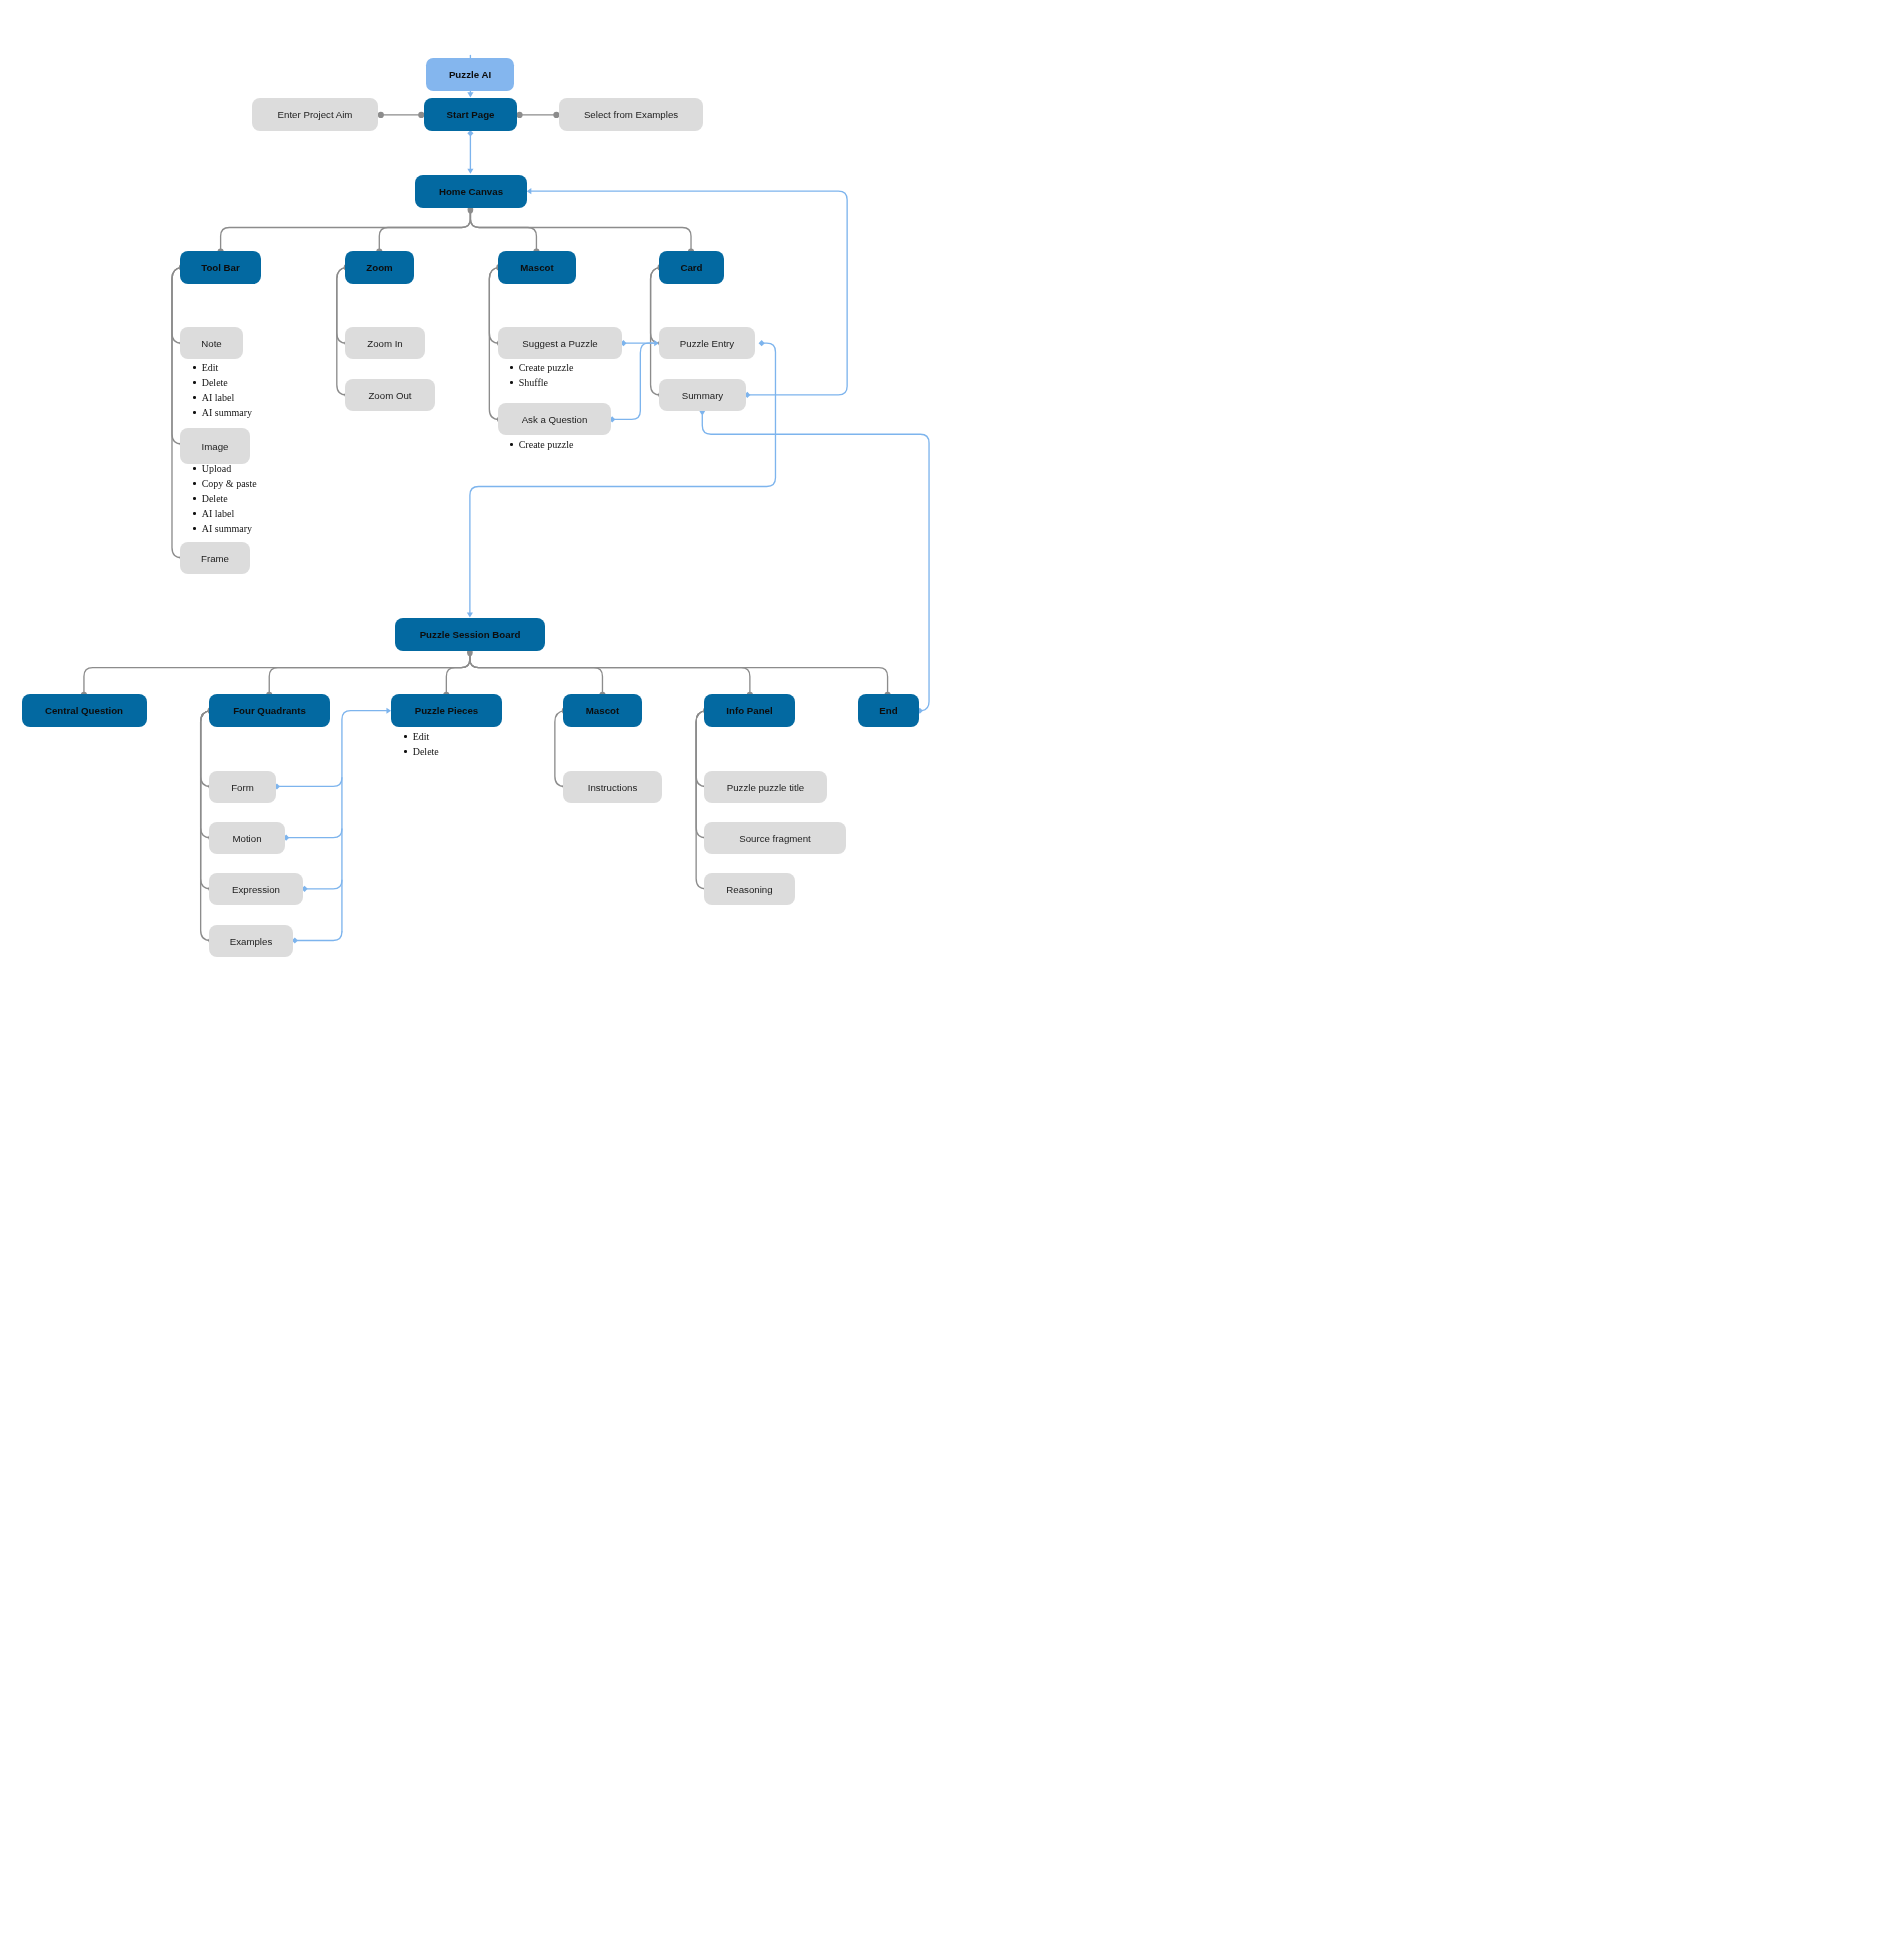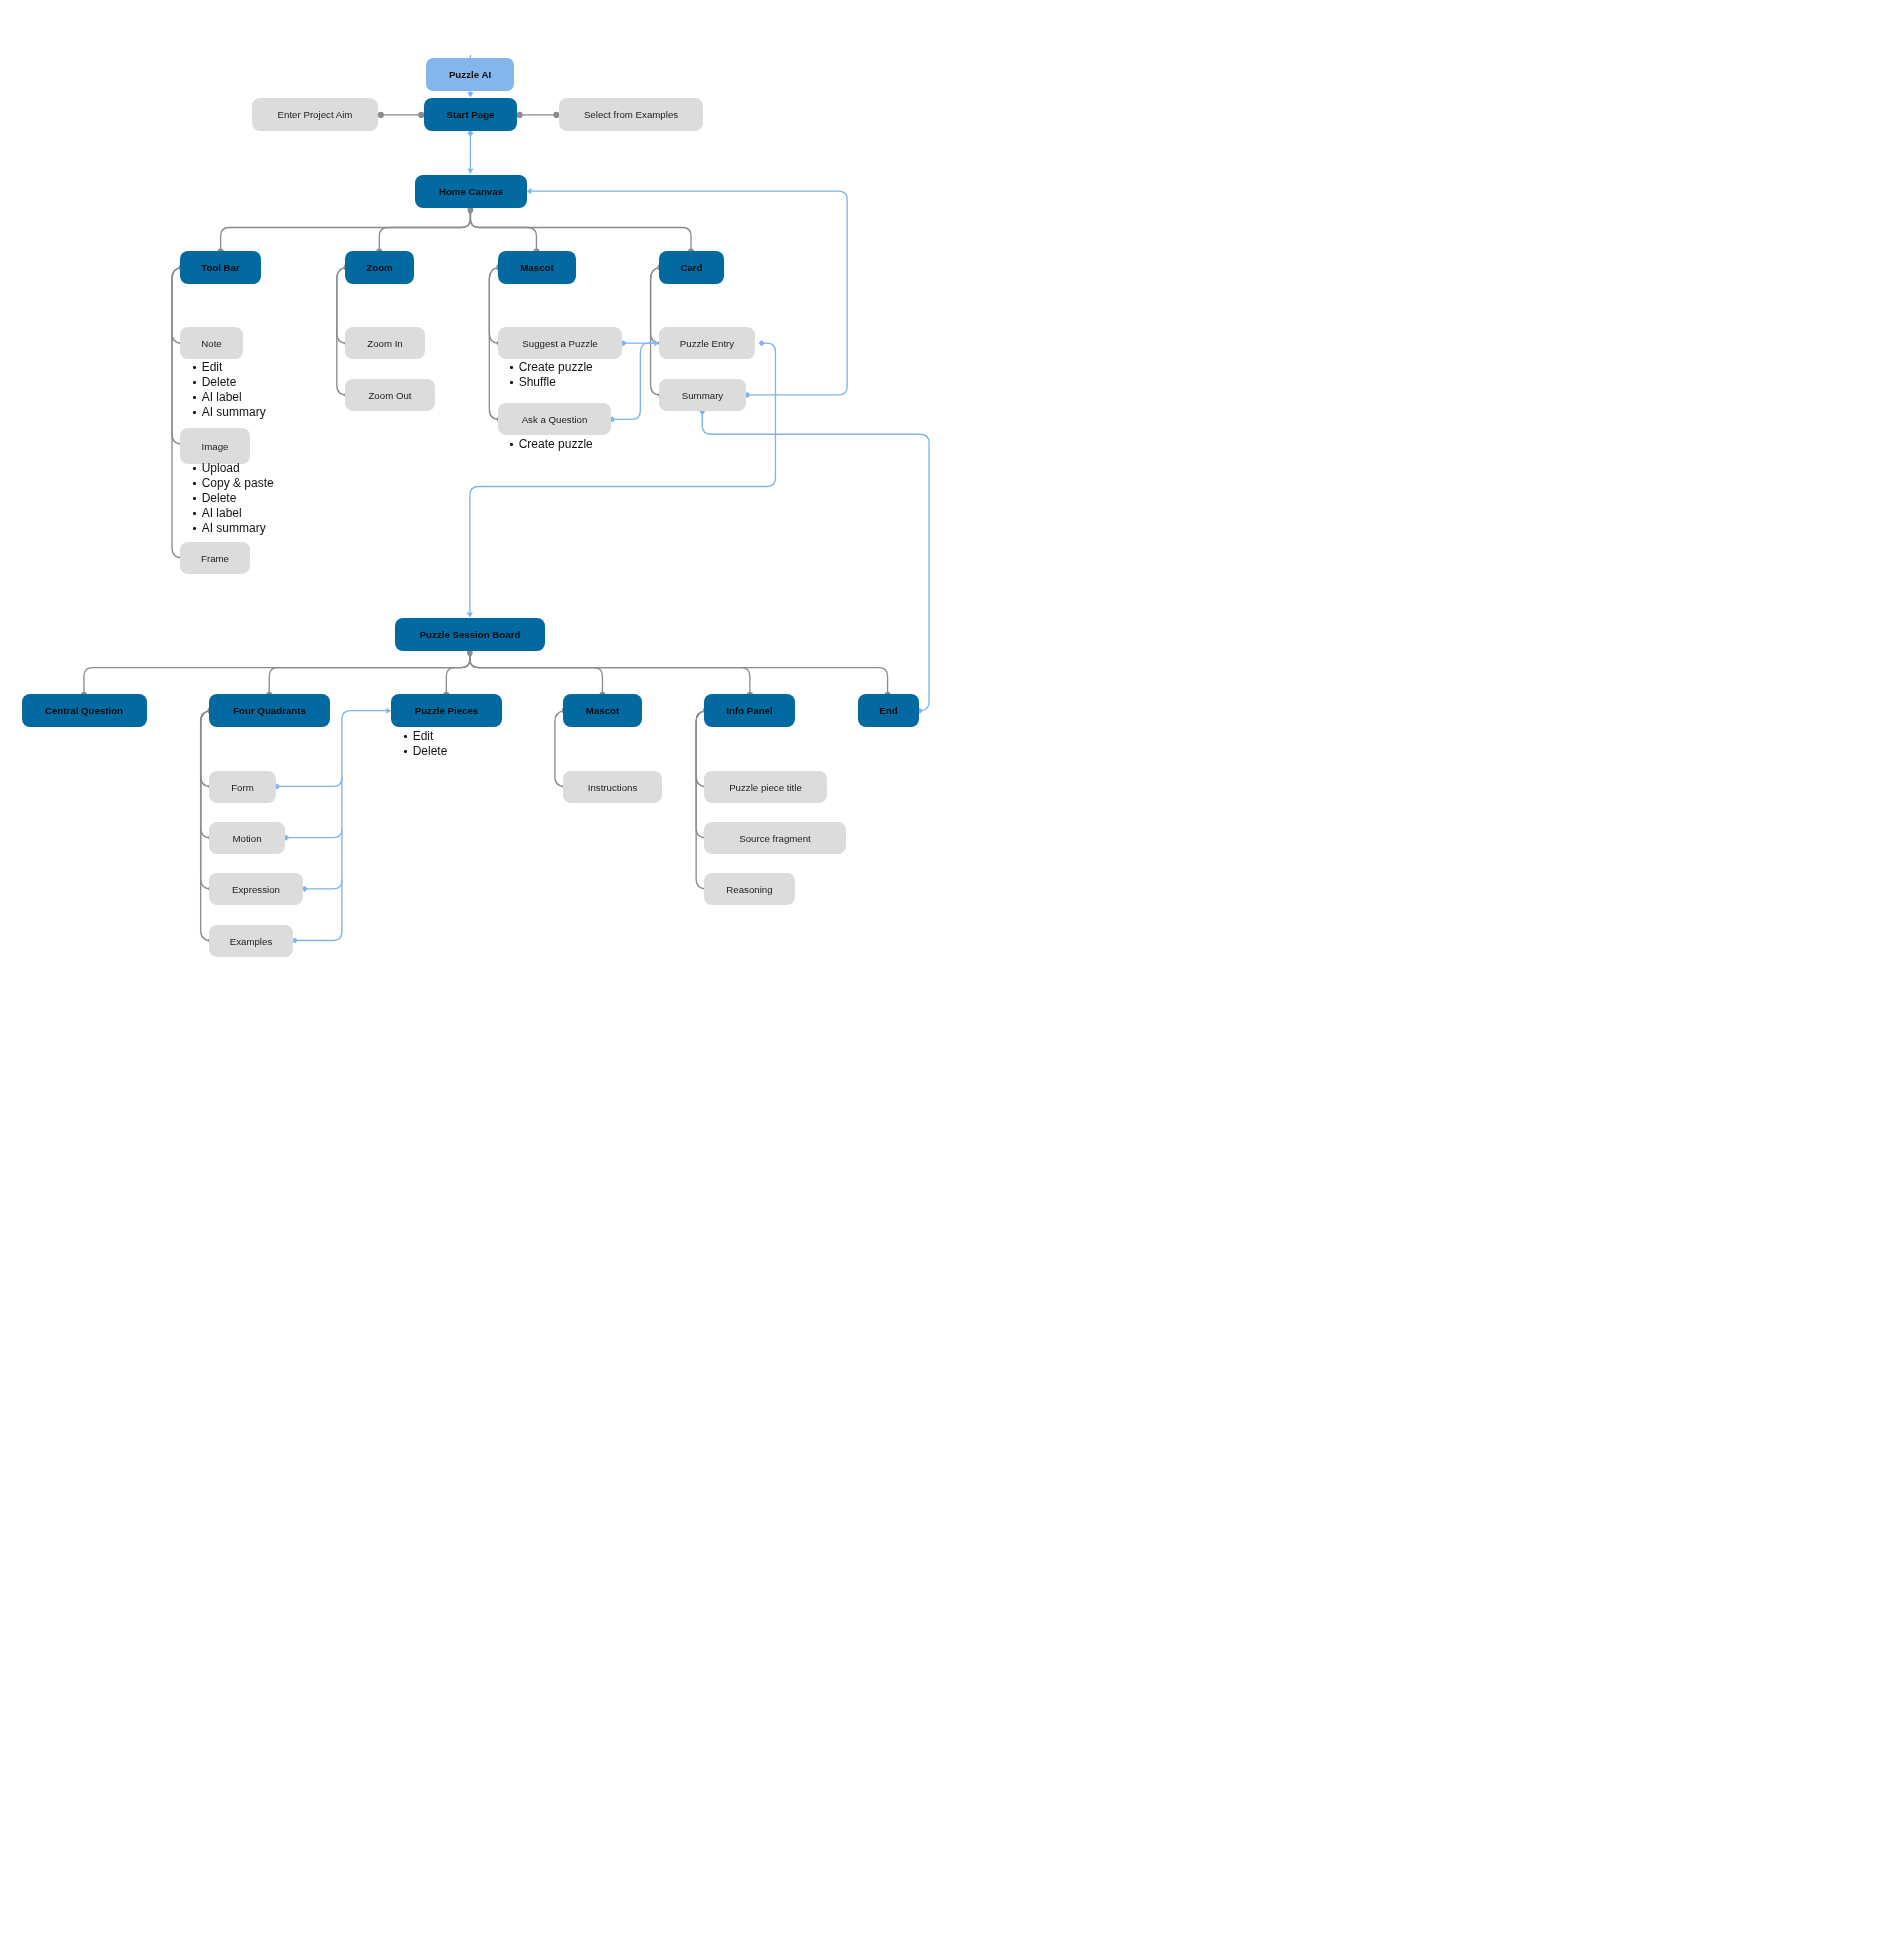--- a/index.html
+++ b/index.html
@@ -10,21 +10,21 @@
   #wires{position:absolute;left:0;top:0;z-index:0;}
   .node{
     position:absolute;z-index:2;display:flex;align-items:center;justify-content:center;
     border-radius:8px;text-align:center;white-space:nowrap;
   }
   .hdr{background:#0369a1;font-weight:700;font-size:9.7px;color:#0d0d0d;}
   .root{background:#84b6ee;font-weight:700;font-size:9.7px;color:#0d0d0d;border-radius:7.2px;margin-top:36px;}
   .gry{background:#dcdcdc;font-weight:400;font-size:9.7px;color:#1c1c1c;}
   ul.bullets{
     position:absolute;z-index:2;margin:0;padding:0;list-style:none;
-    font-size:12px;color:#141414;line-height:15px;
+    font-size:10px;color:#141414;line-height:15px;font-family:Liberation Serif, serif;
   }
   ul.bullets li{position:relative;padding-left:9.7px;}
   ul.bullets li::before{
     content:"";position:absolute;left:1px;top:6.1px;width:2.6px;height:2.6px;border-radius:50%;background:#111;
   }
 </style>
 </head>
 <body>
 
 <div id="canvas">
@@ -198,18 +198,18 @@
 <div class="node hdr" style="left:704px;top:694px;width:91px;height:33px">Info Panel</div>
 <div class="node hdr" style="left:858px;top:694px;width:61px;height:33px">End</div>
 
 <div class="node gry" style="left:209px;top:771px;width:67px;height:32px">Form</div>
 <div class="node gry" style="left:209px;top:822px;width:76px;height:32px">Motion</div>
 <div class="node gry" style="left:209px;top:873px;width:94px;height:32px">Expression</div>
 <div class="node gry" style="left:209px;top:925px;width:84px;height:32px">Examples</div>
 
 <div class="node gry" style="left:563px;top:771px;width:99px;height:32px">Instructions</div>
 
-<div class="node gry" style="left:704px;top:771px;width:123px;height:32px">Puzzle piece title</div>
+<div class="node gry" style="left:704px;top:771px;width:123px;height:32px">Puzzle puzzle title</div>
 <div class="node gry" style="left:704px;top:822px;width:142px;height:32px">Source fragment</div>
 <div class="node gry" style="left:704px;top:873px;width:91px;height:32px">Reasoning</div>
 
 </div>
 
 
 </body></html>

